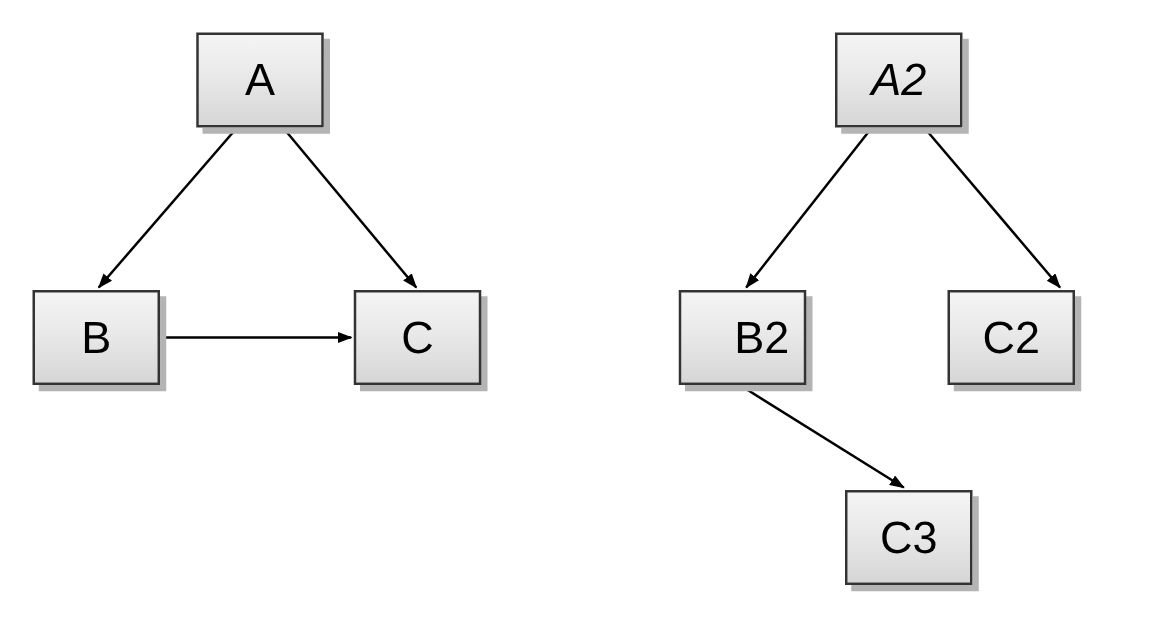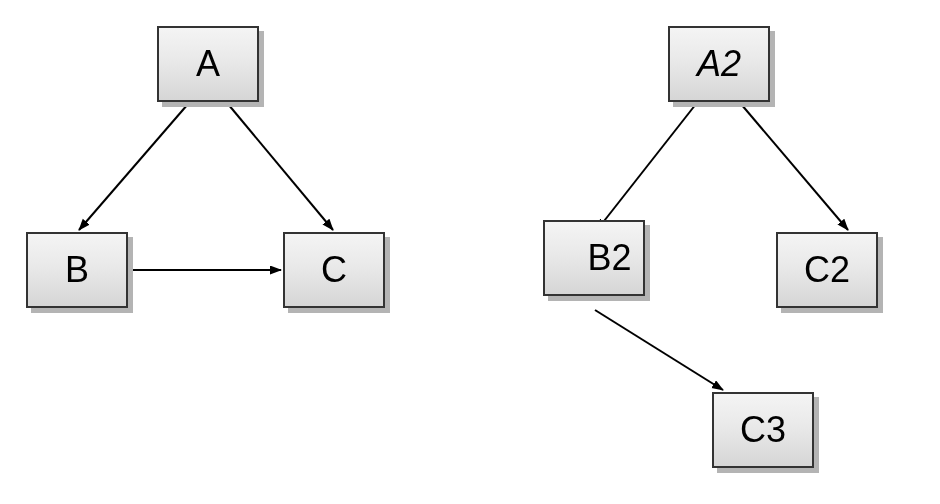--- a/index.html
+++ b/index.html
@@ -44,23 +44,23 @@
     font-size: 36px;
     color: #000000;
     line-height: 1;
     user-select: none;
   }
   
   #node-A  { left: 157px; top: 26px; }
   #node-B  { left: 26px;  top: 232px; }
   #node-C  { left: 283px; top: 232px; }
   #node-A2 { left: 668px; top: 26px; font-style: italic; }
-  #node-B2 { left: 543px; top: 220px; padding-left: 31px; }
-  #node-C2 { left: 776px; top: 232px; }
-  #node-C3 { left: 676px; top: 392px; margin-left: 36px; }
+  #node-B2 { left: 543px; top: 232px; padding-left: 31px; }
+  #node-C2 { left: 758px; top: 232px; }
+  #node-C3 { left: 676px; top: 392px; }
 </style>
 </head>
 <body>
 
 <div class="canvas">
 
   <svg class="edges" viewBox="0 0 940 504" xmlns="http://www.w3.org/2000/svg">
     <defs>
       <marker id="arrowhead" markerWidth="13" markerHeight="10" refX="11" refY="4.5" orient="auto" markerUnits="userSpaceOnUse">
         <path d="M0,0 L12,4.5 L0,9 Z" fill="#000000"></path>

